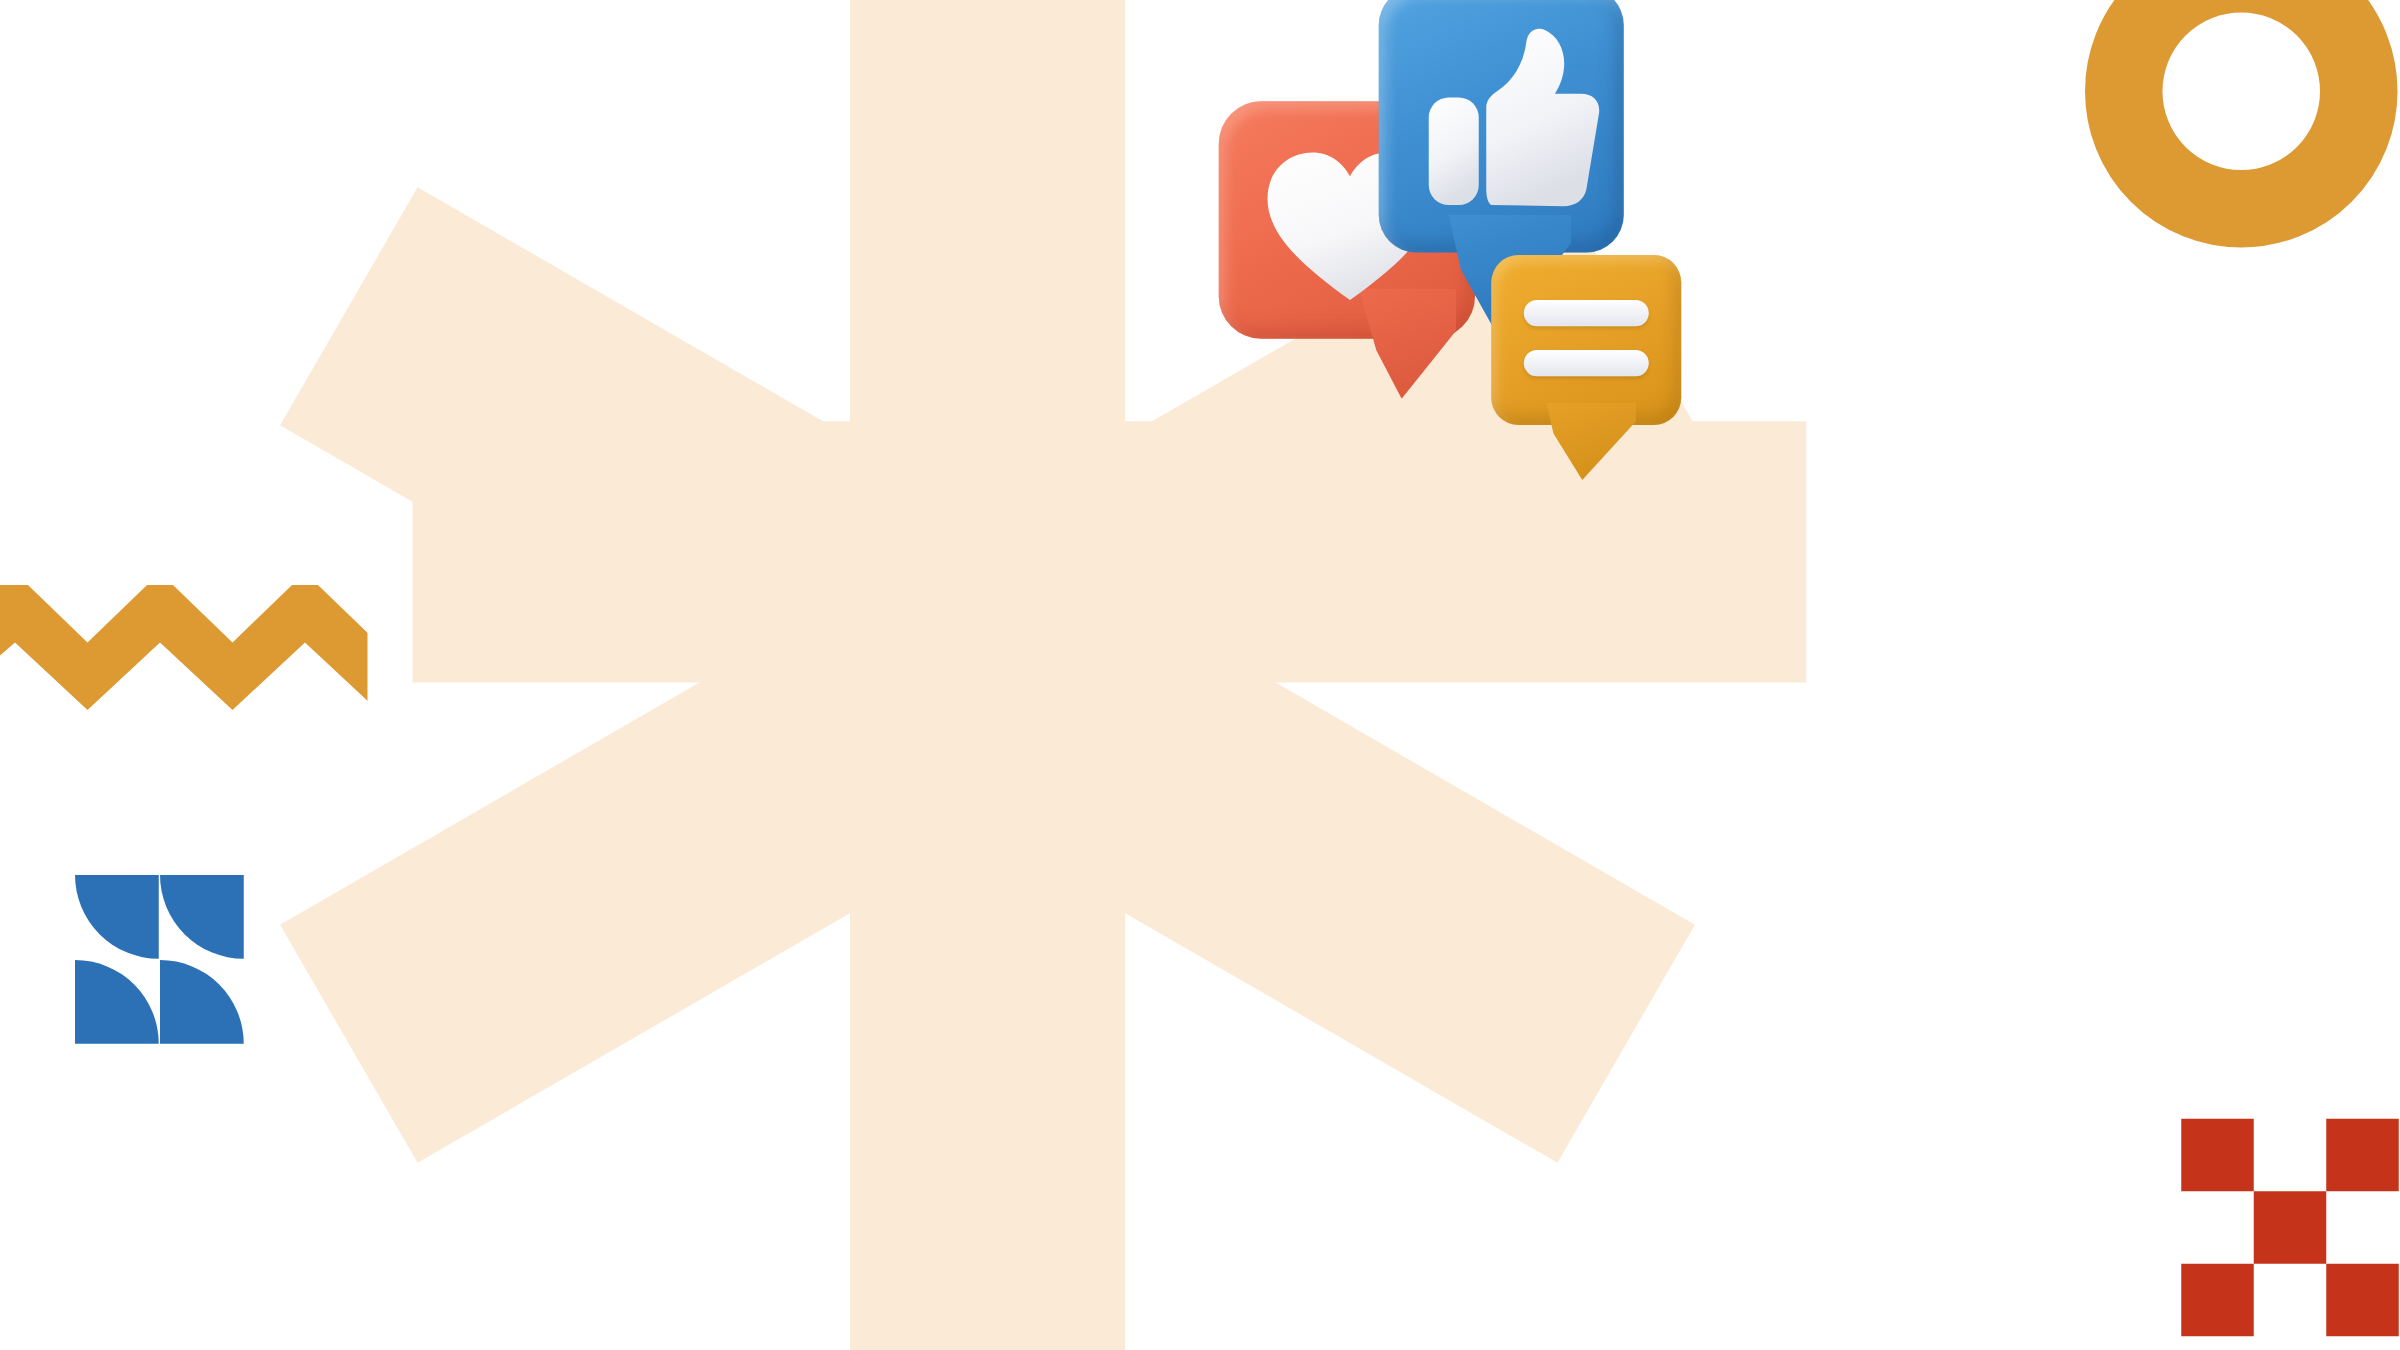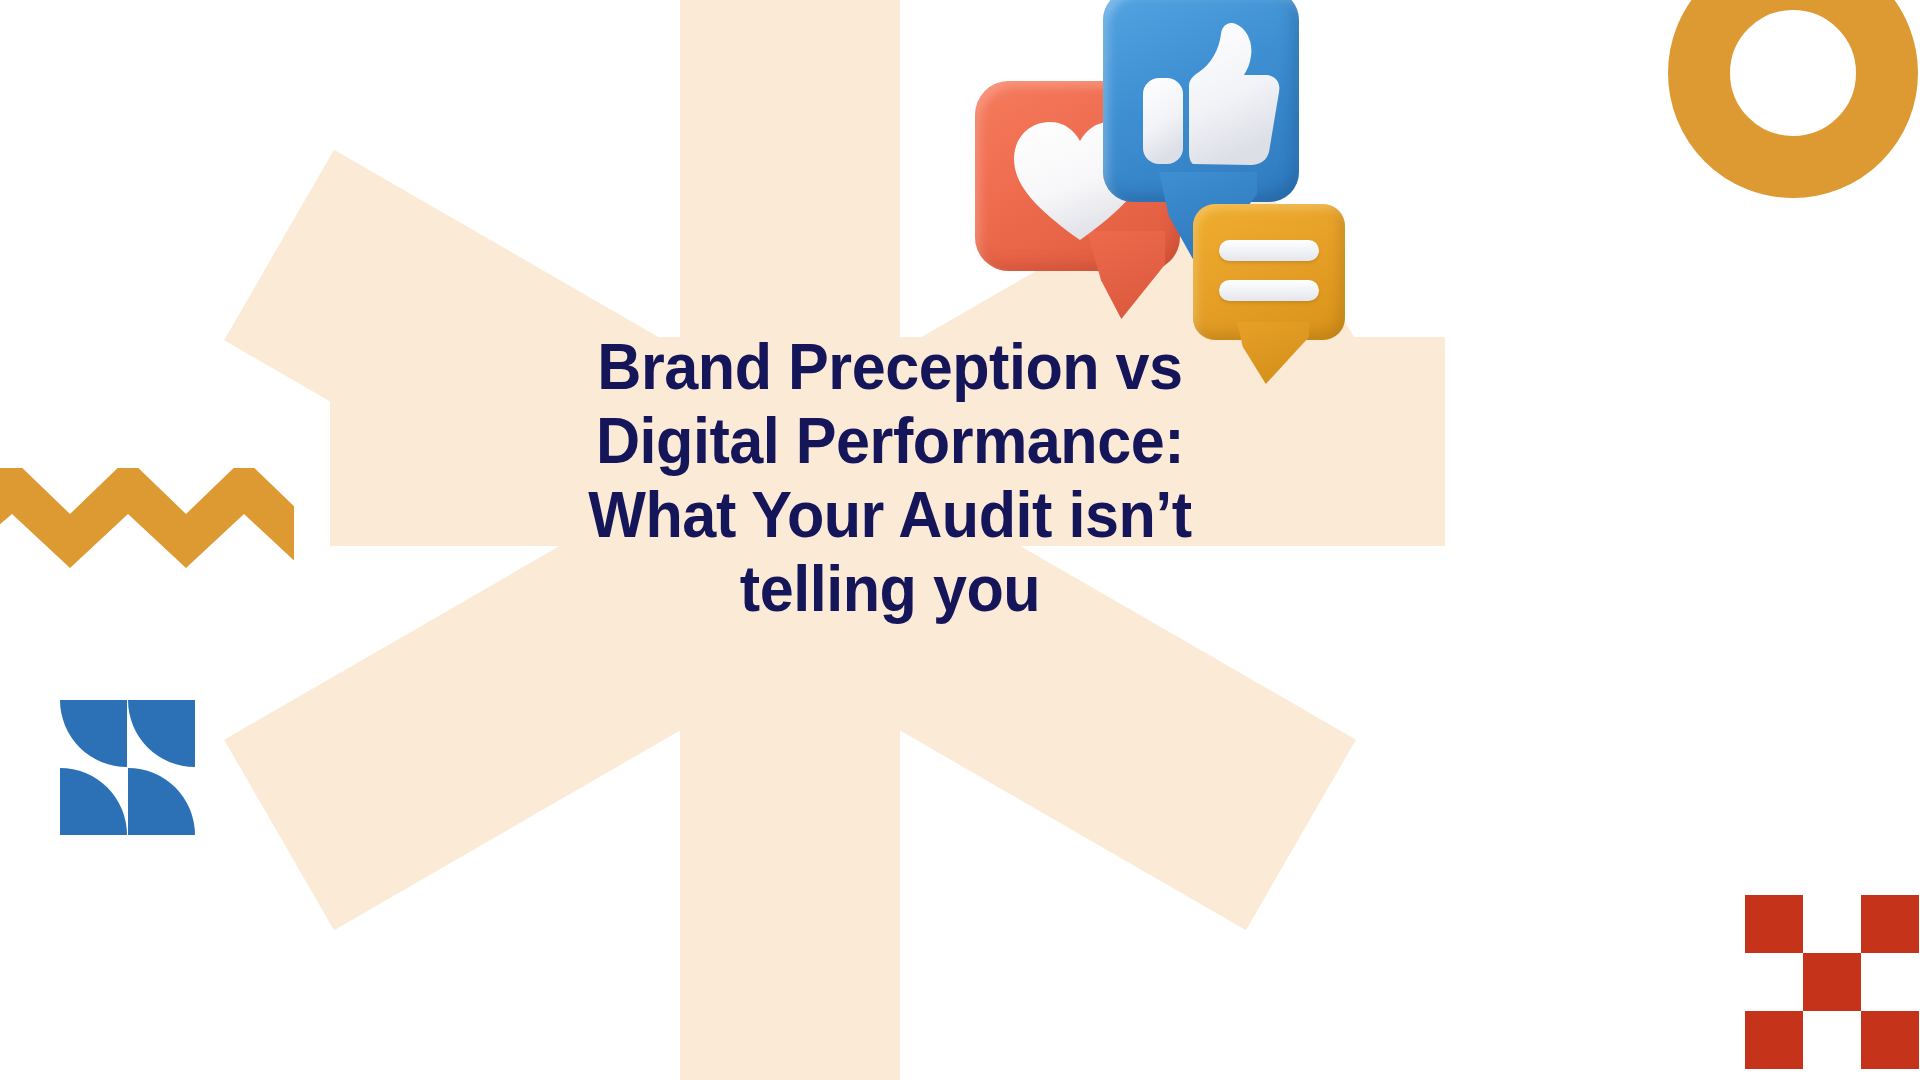--- a/index.html
+++ b/index.html
@@ -133,26 +133,20 @@
 <div id="stage">
 
   <div class="asterisk">
     <div class="ast-bar b1"></div>
     <div class="ast-bar b2"></div>
     <div class="ast-bar b3"></div>
   </div>
 
   <div class="title-band"></div>
 
-  <div class="title-wrap">
-    <h1 class="title">Brand Preception vs
-Digital Performance:
-What Your Audit isn’t
-telling you</h1>
-  </div>
 
   <div class="ring"></div>
 
   <svg class="zigzag" viewBox="0 0 300 128">
     <path d="M-40 40 L18 -10 L76 46 L134 -10 L192 46 L250 -10 L308 46 L308 100 L250 46 L192 100 L134 46 L76 100 L18 46 L-40 96 Z" fill="#DD9A33"></path>
   </svg>
 
   <div class="pinwheel">
     <div class="petal p1"></div>
     <div class="petal p2"></div>

